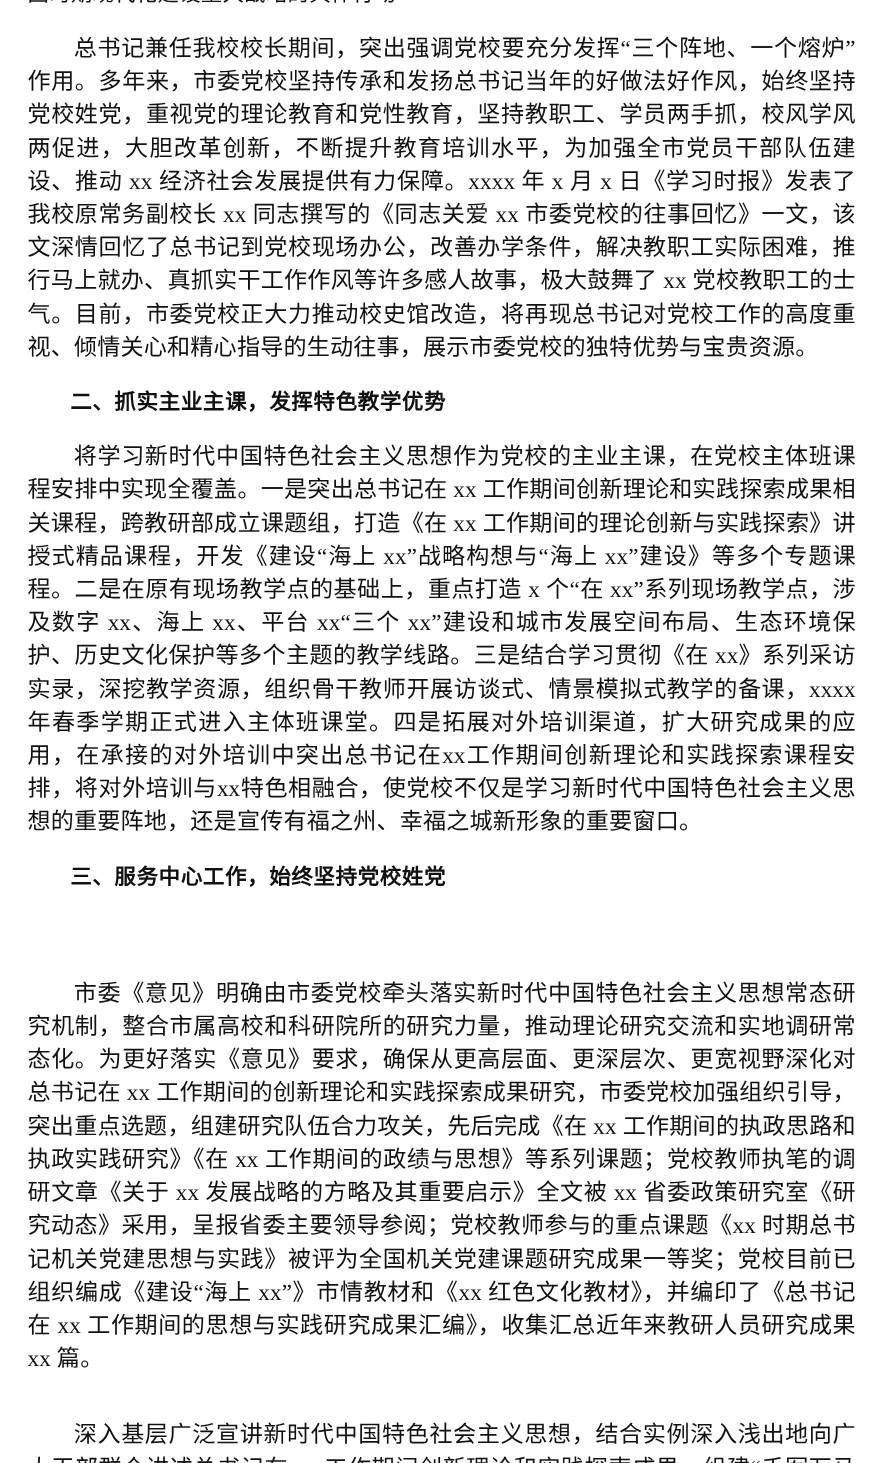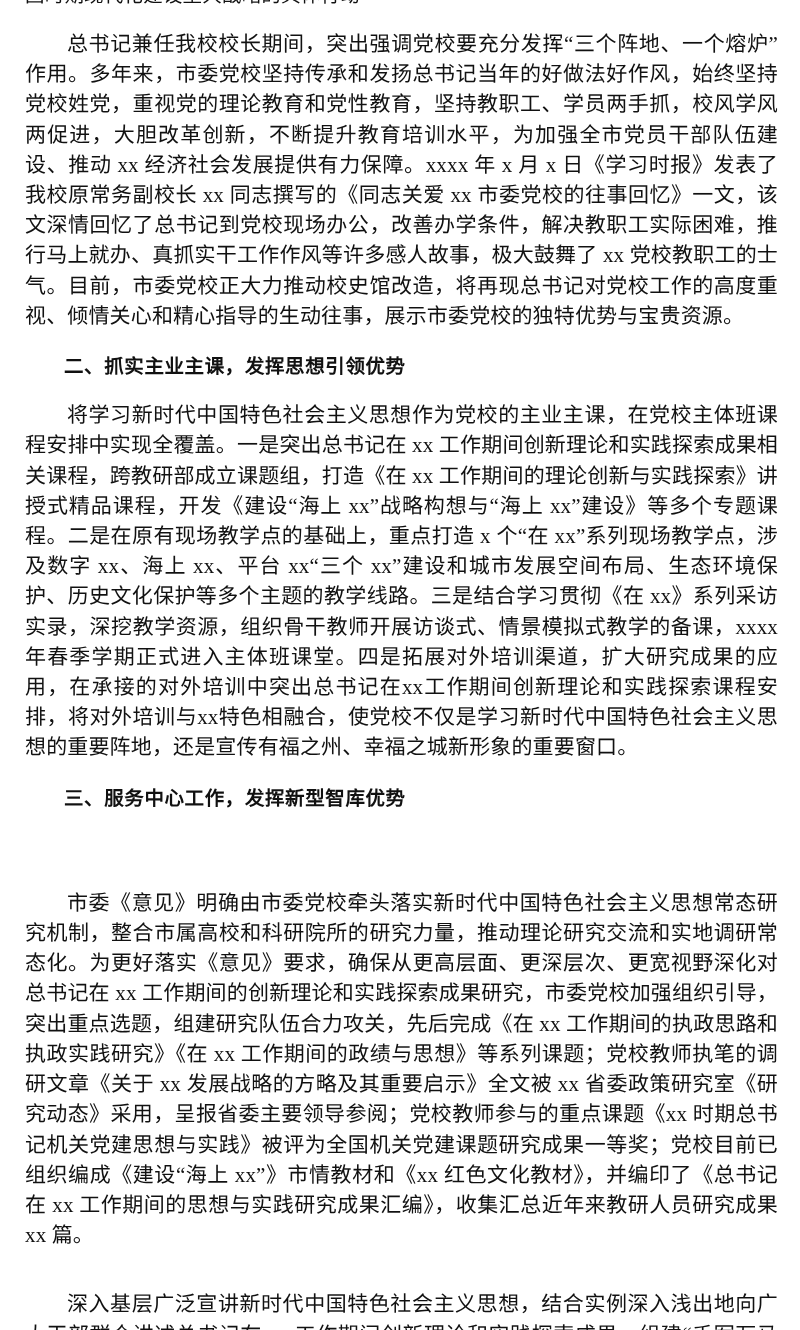--- a/index.html
+++ b/index.html
@@ -118,29 +118,29 @@
   <div class="clipped-line">
     <div class="inner">国时期现代化建设重大战略的具体行动</div>
   </div>
 
   <div class="gap-sm"></div>
 
   <p class="body-text">总书记兼任我校校长期间，突出强调党校要充分发挥“三个阵地、一个熔炉”作用。多年来，市委党校坚持传承和发扬总书记当年的好做法好作风，始终坚持党校姓党，重视党的理论教育和党性教育，坚持教职工、学员两手抓，校风学风两促进，大胆改革创新，不断提升教育培训水平，为加强全市党员干部队伍建设、推动 xx 经济社会发展提供有力保障。xxxx 年 x 月 x 日《学习时报》发表了我校原常务副校长 xx 同志撰写的《同志关爱 xx 市委党校的往事回忆》一文，该文深情回忆了总书记到党校现场办公，改善办学条件，解决教职工实际困难，推行马上就办、真抓实干工作作风等许多感人故事，极大鼓舞了 xx 党校教职工的士气。目前，市委党校正大力推动校史馆改造，将再现总书记对党校工作的高度重视、倾情关心和精心指导的生动往事，展示市委党校的独特优势与宝贵资源。</p>
 
   <div class="gap-md"></div>
 
-  <h2 class="section-heading">二、抓实主业主课，发挥思想引领优势</h2>
+  <h2 class="section-heading">二、抓实主业主课，发挥特色教学优势</h2>
 
   <div class="gap-sm"></div>
 
   <p class="body-text">将学习新时代中国特色社会主义思想作为党校的主业主课，在党校主体班课程安排中实现全覆盖。一是突出总书记在 xx 工作期间创新理论和实践探索成果相关课程，跨教研部成立课题组，打造《在 xx 工作期间的理论创新与实践探索》讲授式精品课程，开发《建设“海上 xx”战略构想与“海上 xx”建设》等多个专题课程。二是在原有现场教学点的基础上，重点打造 x 个“在 xx”系列现场教学点，涉及数字 xx、海上 xx、平台 xx“三个 xx”建设和城市发展空间布局、生态环境保护、历史文化保护等多个主题的教学线路。三是结合学习贯彻《在 xx》系列采访实录，深挖教学资源，组织骨干教师开展访谈式、情景模拟式教学的备课，xxxx 年春季学期正式进入主体班课堂。四是拓展对外培训渠道，扩大研究成果的应用，在承接的对外培训中突出总书记在xx工作期间创新理论和实践探索课程安排，将对外培训与xx特色相融合，使党校不仅是学习新时代中国特色社会主义思想的重要阵地，还是宣传有福之州、幸福之城新形象的重要窗口。</p>
 
   <div class="gap-lg"></div>
 
-  <h2 class="section-heading">三、服务中心工作，发挥新型智库优势</h2>
+  <h2 class="section-heading">三、服务中心工作，始终坚持党校姓党</h2>
 
   <div class="gap-xl"></div>
 
   <p class="body-text">市委《意见》明确由市委党校牵头落实新时代中国特色社会主义思想常态研究机制，整合市属高校和科研院所的研究力量，推动理论研究交流和实地调研常态化。为更好落实《意见》要求，确保从更高层面、更深层次、更宽视野深化对总书记在 xx 工作期间的创新理论和实践探索成果研究，市委党校加强组织引导，突出重点选题，组建研究队伍合力攻关，先后完成《在 xx 工作期间的执政思路和执政实践研究》《在 xx 工作期间的政绩与思想》等系列课题；党校教师执笔的调研文章《关于 xx 发展战略的方略及其重要启示》全文被 xx 省委政策研究室《研究动态》采用，呈报省委主要领导参阅；党校教师参与的重点课题《xx 时期总书记机关党建思想与实践》被评为全国机关党建课题研究成果一等奖；党校目前已组织编成《建设“海上 xx”》市情教材和《xx 红色文化教材》，并编印了《总书记在 xx 工作期间的思想与实践研究成果汇编》，收集汇总近年来教研人员研究成果 xx 篇。</p>
 
   <div class="gap-md"></div>
 
 
   <div class="gap-sm"></div>
 

